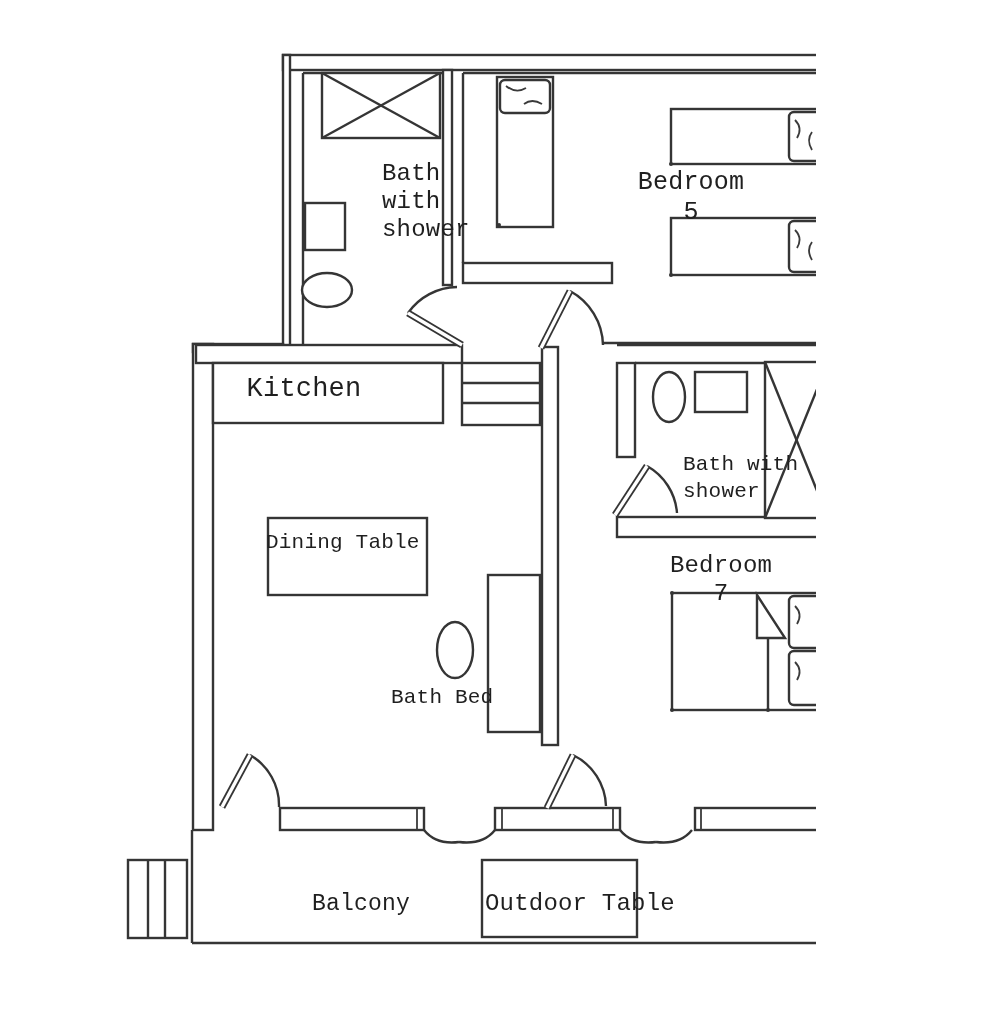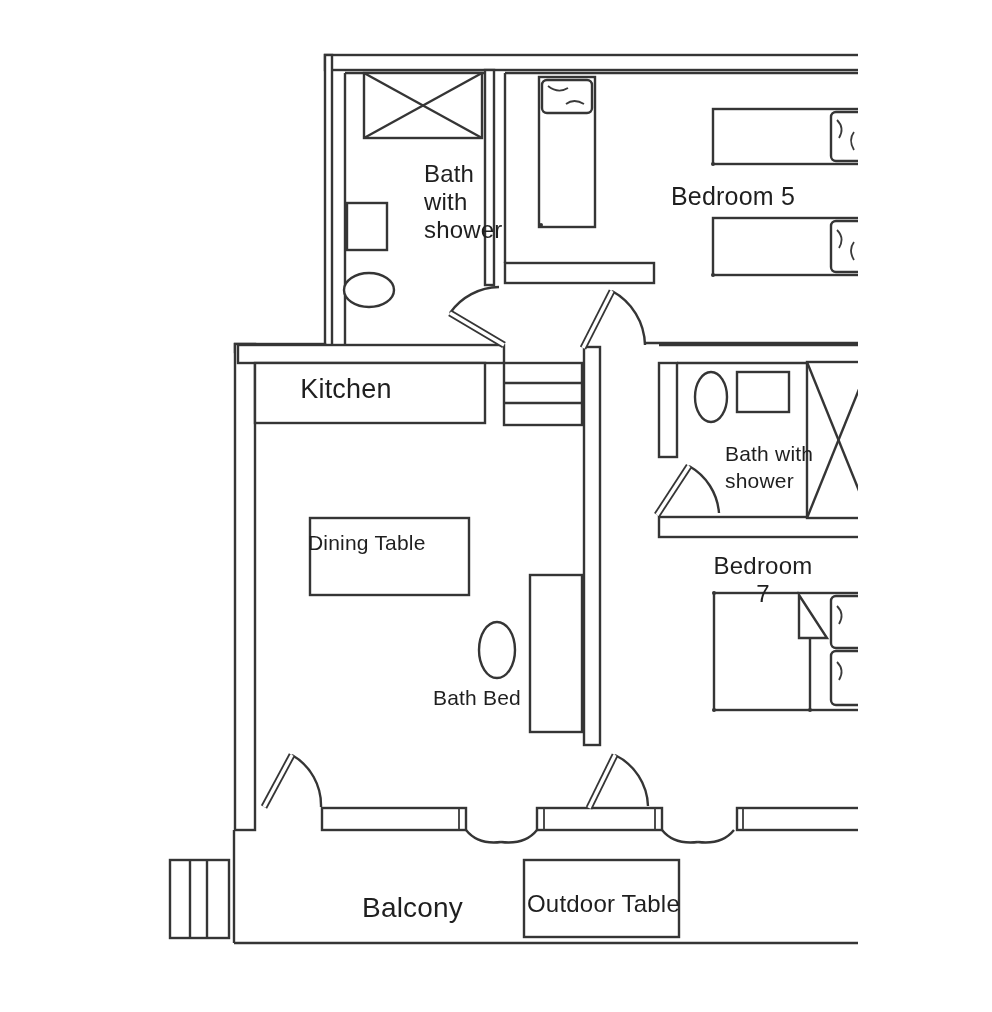--- a/index.html
+++ b/index.html
@@ -1,18 +1,18 @@
 <!DOCTYPE html>
 <html><head>
 <meta charset="utf-8">
 <style>
   html,body{margin:0;padding:0;background:#ffffff;}
   .stage{
     position:relative;width:816px;height:1012px;background:#ffffff;
-    font-family:Liberation Sans, sans-serif;overflow:hidden;margin-left:42px;
+    font-family:Liberation Mono, monospace;overflow:hidden;
   }
   .stage svg{position:absolute;left:0;top:0;}
   .lbl{
     position:absolute;color:#1f1f1f;white-space:pre-line;line-height:1.18;
     letter-spacing:0.2px;
   }
   .lbl.center{transform:translate(-50%,-50%);text-align:center;}
   
   .w  {fill:#ffffff;stroke:#353535;stroke-width:2.4;}
   .ln {fill:none;stroke:#353535;stroke-width:2.4;}
@@ -176,25 +176,25 @@
   </svg>
 
   <div class="lbl" style="left:382px;top:160px;font-size:24px;line-height:28px;">Bath
 with
 shower</div>
 
   <div class="lbl center" style="left:691px;top:197px;font-size:25px;">Bedroom 5</div>
 
   <div class="lbl center" style="left:304px;top:390px;font-size:27px;">Kitchen</div>
 
-  <div class="lbl" style="left:683px;top:440px;font-size:21px;line-height:27px;">Bath with
+  <div class="lbl" style="left:683px;top:451px;font-size:21px;line-height:27px;">Bath with
 shower</div>
 
   <div class="lbl center" style="left:721px;top:580px;font-size:24px;">Bedroom 7</div>
 
   <div class="lbl" style="left:266px;top:531px;font-size:21px;">Dining Table</div>
 
   <div class="lbl" style="left:391px;top:686px;font-size:21px;">Bath Bed</div>
 
-  <div class="lbl" style="left:320px;top:891px;font-size:28px;">Balcony</div>
+  <div class="lbl" style="left:312px;top:891px;font-size:23px;">Balcony</div>
 
   <div class="lbl" style="left:485px;top:890px;font-size:24px;">Outdoor Table</div>
 </div>
 
 </body></html>

